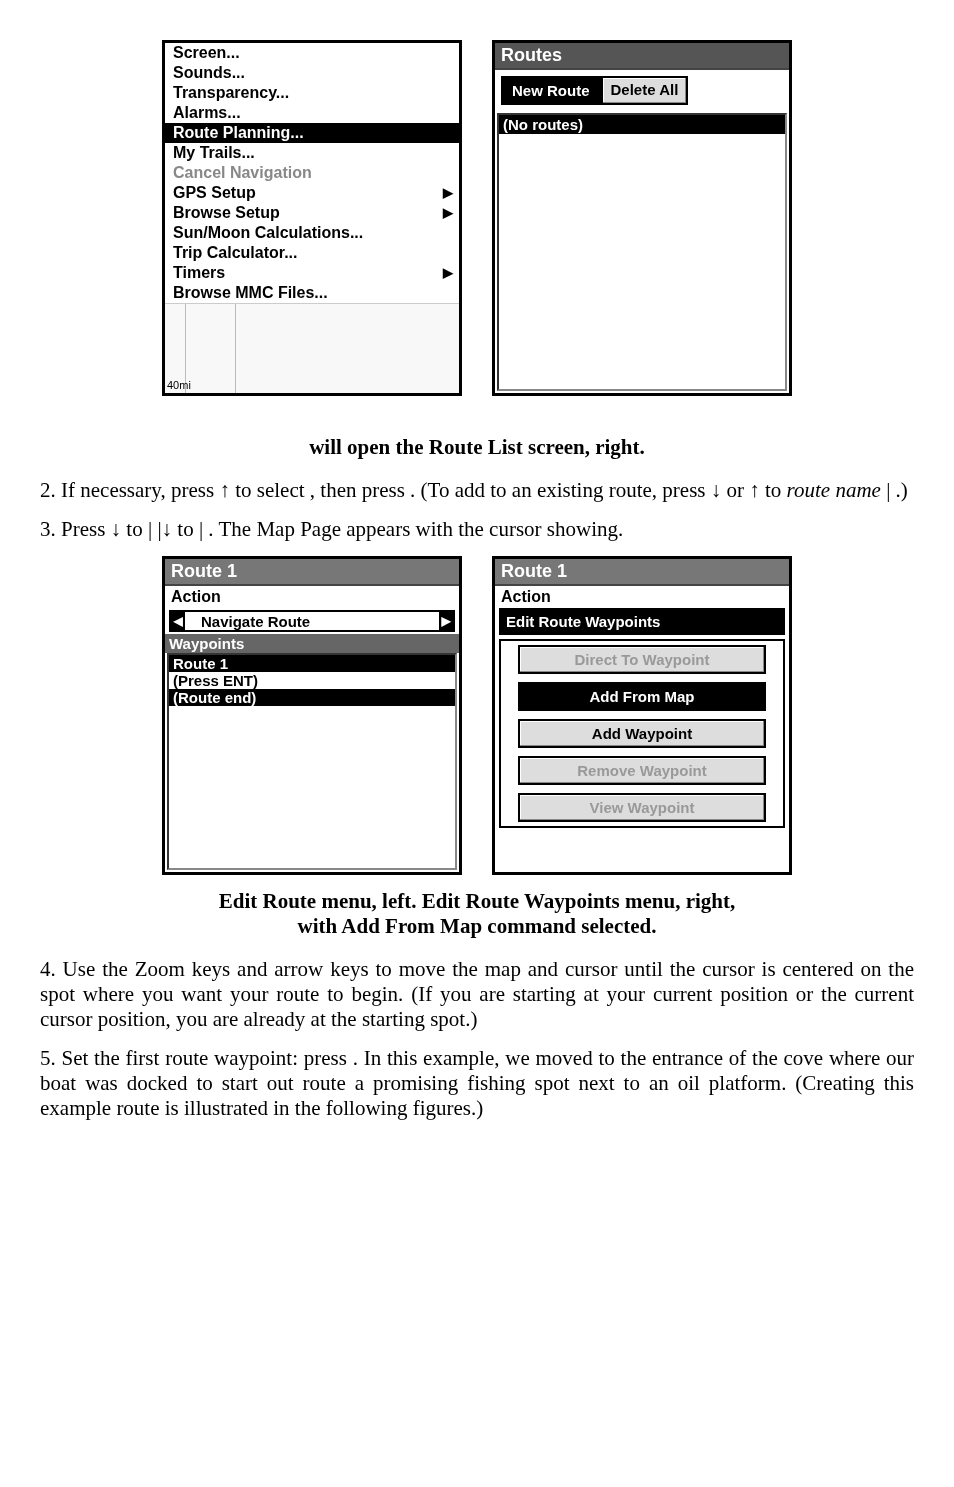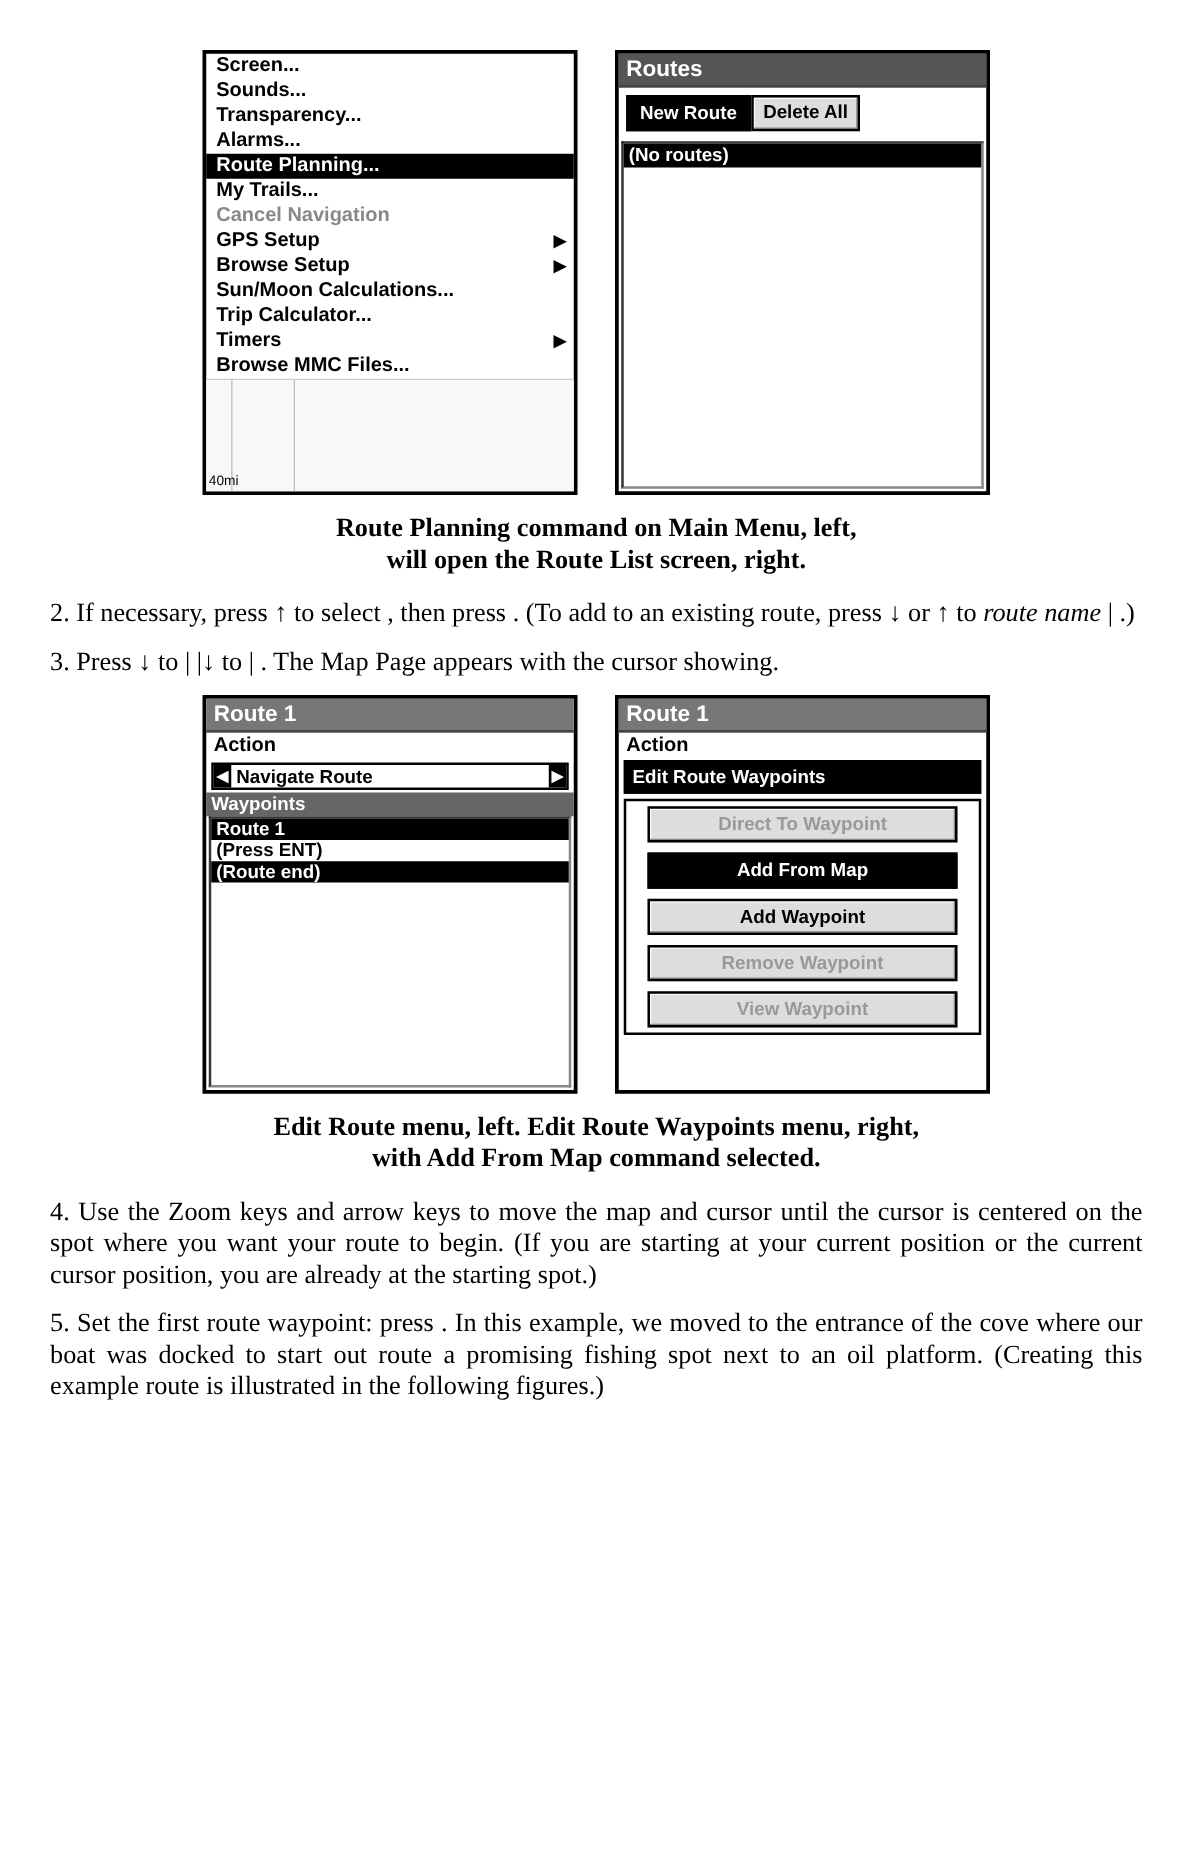--- a/index.html
+++ b/index.html
@@ -19,21 +19,21 @@
   .titlebar.dark{background:#555;}
   .btnrow{display:flex;gap:0;padding:6px;justify-content:flex-start;}
   .screenbtn{border:2px solid #000;background:#ddd;font:bold 15px Arial;padding:3px 8px;box-shadow:inset -1px -1px #888,inset 1px 1px #fff;}
   .screenbtn.sel{background:#000;color:#fff;border:3px solid #000;box-shadow:none}
   .section-label{font:bold 16px Arial;padding:2px 6px}
   .list-area{flex:1;border:2px inset #888;margin:2px;background:#fff;}
   .list-row{font:bold 15px Arial;padding:1px 4px}
   .list-row.sel{background:#000;color:#fff}
   .nav-select{border:2px solid #000;margin:2px 4px;display:flex;align-items:center;font:bold 15px Arial;}
   .nav-select .tri{background:#000;color:#fff;width:14px;text-align:center;font-size:12px;line-height:18px}
-  .nav-select .lbl{flex:1;padding:0 4px}
+  .nav-select .lbl{flex:1;padding:0 16px}
   .wp-head{background:#666;color:#fff;font:bold 15px Arial;padding:1px 4px}
   .wp-row{font:bold 15px Arial;padding:0 4px}
   .wp-row.sel{background:#000;color:#fff}
   .panel{border:2px solid #000;margin:4px;padding:4px;display:flex;flex-direction:column;gap:8px;align-items:center}
   .panelbtn{border:2px solid #000;background:#ddd;font:bold 15px Arial;padding:4px 12px;width:220px;text-align:center;box-shadow:inset -1px -1px #888,inset 1px 1px #fff;}
   .panelbtn.sel{background:#000;color:#fff;box-shadow:none}
   .panelbtn.dis{color:#999;background:#ddd}
   .caption{text-align:center;font-weight:bold;font-family:"Century Schoolbook",Georgia,serif;margin:14px 0 18px}
   p.body{margin:6px 0 14px;text-align:justify;font-family:"Century Schoolbook",Georgia,serif;}
 </style>
@@ -67,21 +67,21 @@
       <div class="screenbtn sel">New Route</div>
       <div class="screenbtn">Delete All</div>
     </div>
     <div class="list-area">
       <div class="list-row sel">(No routes)</div>
     </div>
   </div>
 </div>
 
 <div class="caption">
-  <span>Route Planning command on Main Menu, left,</span><br>
+  <br>
   <span>will open the Route List screen, right.</span>
 </div>
 
 <p class="body">
   <span>2. If necessary, press ↑ to select               , then press      . (To add to an existing route, press ↓  or ↑ to </span><i>route name</i><span> |      .)</span>
 </p>
 
 <p class="body">3.  Press ↓ to                |      |↓ to                      |      . The Map Page appears with the cursor showing.</p>
 
 <div class="figpair">

